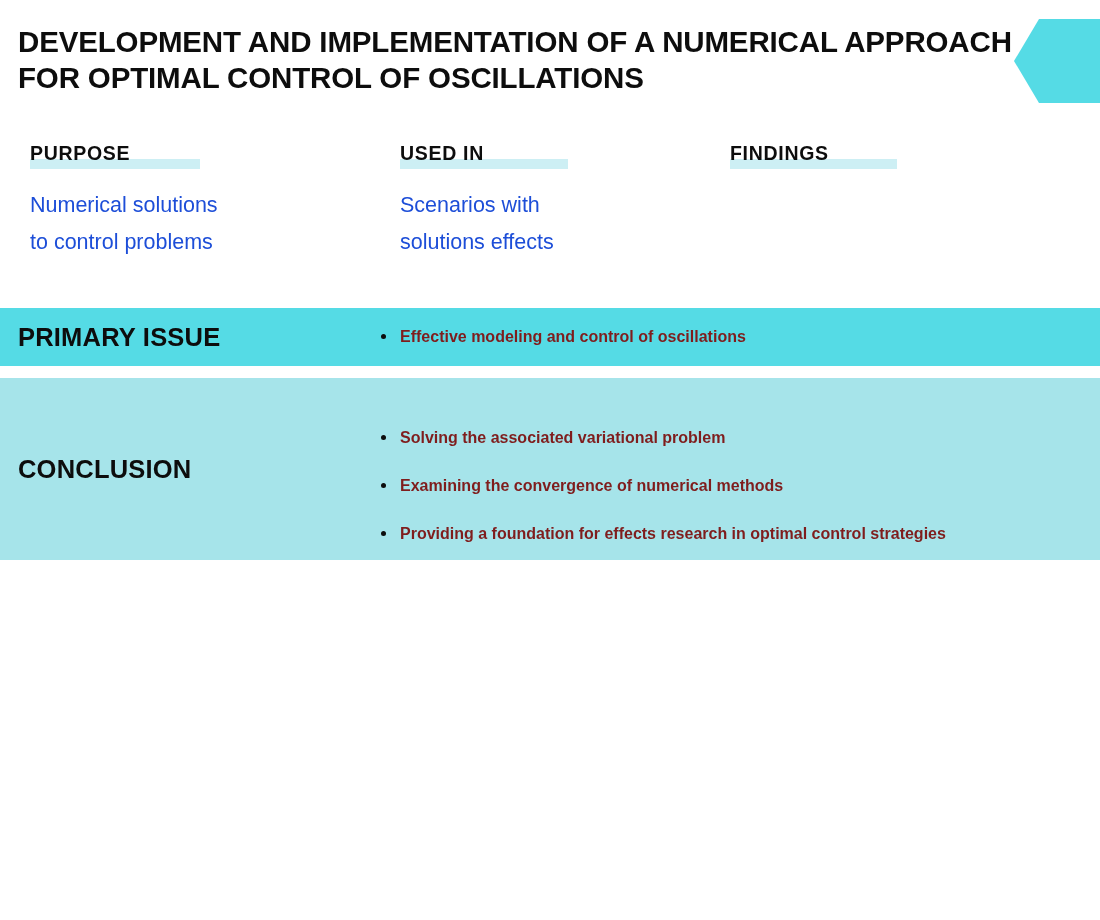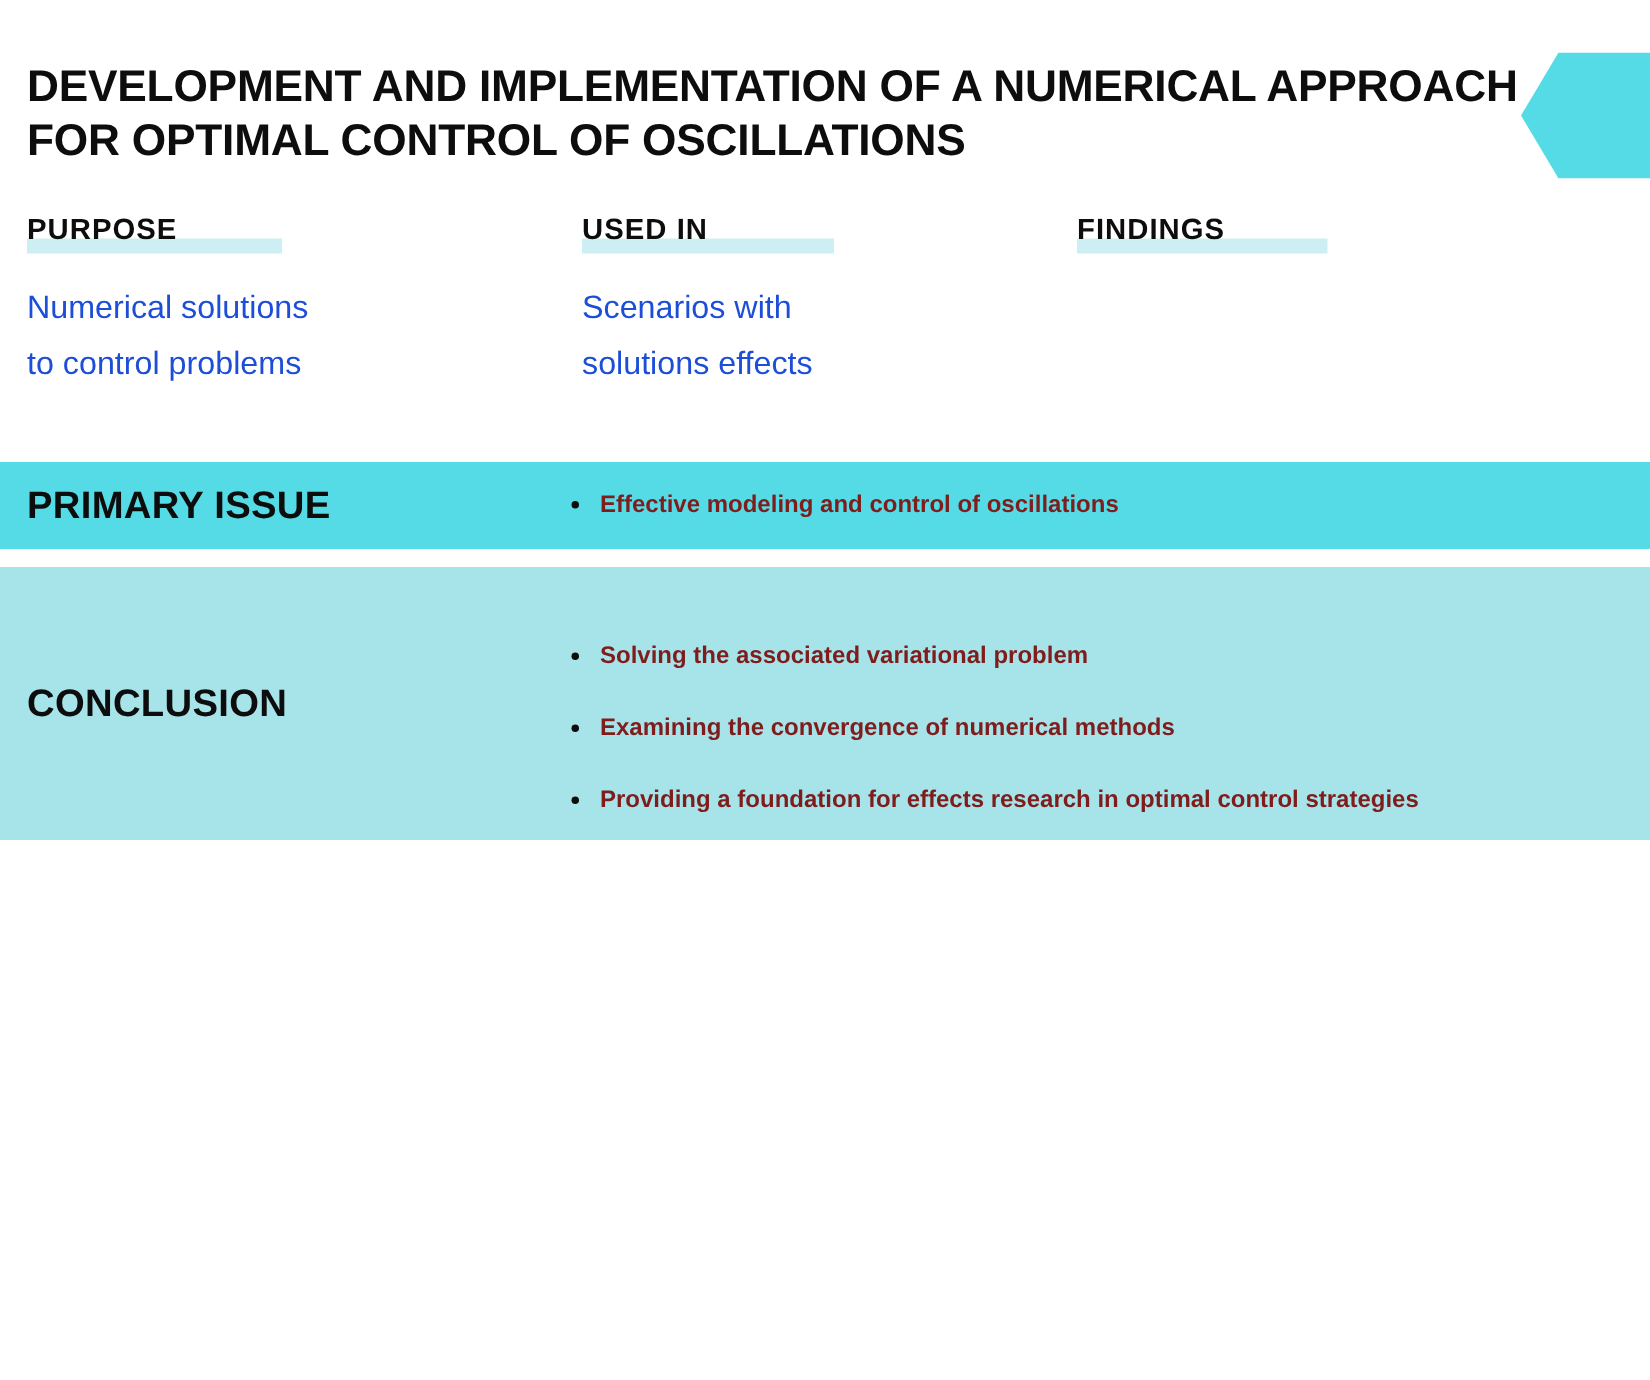--- a/index.html
+++ b/index.html
@@ -14,21 +14,21 @@
     font-family: "Liberation Sans", sans-serif;
     color: #111111;
     overflow: hidden;
     position: relative;
     -webkit-font-smoothing: antialiased;
   }
 
   
   #title-area {
     position: absolute;
-    left: 0; top: 16px;
+    left: 0; top: 0;
     width: 892px;
     height: 122px;
   }
   #page-title {
     position: absolute;
     left: 18px;
     top: 24px;
     width: 1000px;
     font-size: 29.5px;
     line-height: 36px;
@@ -42,21 +42,21 @@
     position: absolute;
     left: 1014px;
     top: 19px;
     width: 90px;
     height: 84px;
   }
 
   
   #columns {
     position: absolute;
-    left: 0;
+    left: 12px;
     top: 141px;
     width: 1080px;
     height: 150px;
   }
   .column {
     position: absolute;
     top: 0;
     width: 340px;
   }
   .column.col-0 { left: 18px; }

